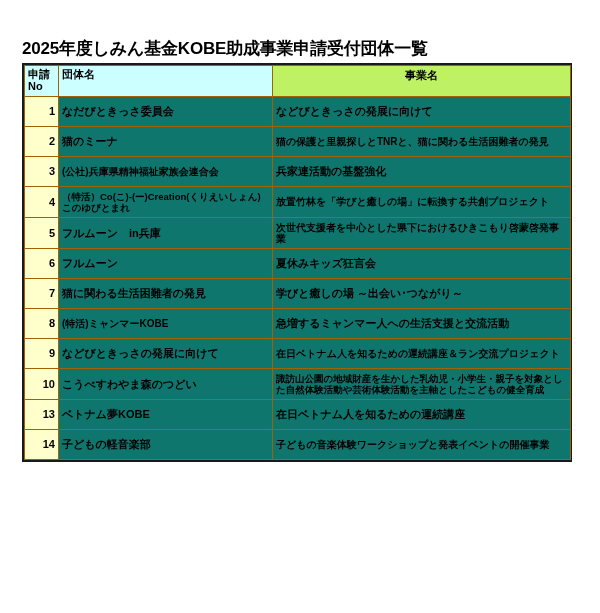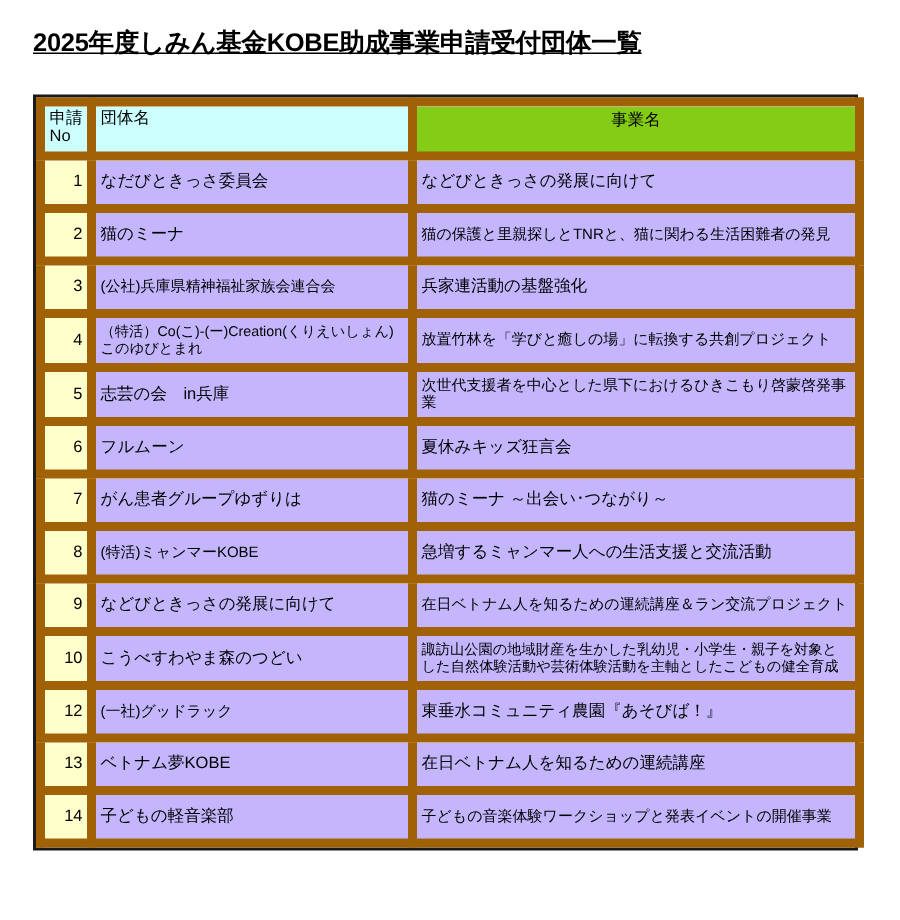--- a/index.html
+++ b/index.html
@@ -16,61 +16,60 @@
   }
   #page {
     position: relative;
     width: 600px;
     height: 613px;
     background: #ffffff;
   }
   #page-title {
     position: absolute;
     left: 22px;
-    top: 18px;
+    top: 38px;
     font-size: 17px;
     font-weight: bold;
     letter-spacing: -0.2px;
     white-space: nowrap;
     line-height: 22px;
-    text-decoration: underline;
   }
   #table-wrap {
     position: absolute;
     left: 22px;
     top: 63px;
     width: 550px;
     border: 2px solid #1a1a1a;
     box-sizing: border-box;
     background: #ffffff;
   }
   table.grid {
     border-collapse: collapse;
     width: 100%;
     table-layout: fixed;
   }
   table.grid td, table.grid th {
-    border: 6px solid #a16207;
+    border: 1px solid #a16207;
     padding: 0;
     vertical-align: middle;
-    font-weight: normal;
+    font-weight: bold;
     overflow: hidden;
   }
   col.c-no    { width: 34px; }
   col.c-org   { width: 214px; }
   col.c-proj  { width: 298px; }
 
   
   tr.head td {
     height: 30px;
     background: #ccffff;
     vertical-align: top;
   }
   tr.head td.h-proj {
-    background: #84cc16;
+    background: #bef264;
     text-align: center;
     vertical-align: top;
   }
   .h-txt {
     font-size: 11px;
     line-height: 11.5px;
     padding: 3px 3px 0 3px;
     display: block;
   }
   .h-txt.center { text-align: center; padding-top: 4px; }
@@ -80,21 +79,21 @@
   td.no-cell {
     background: #ffffcc;
     text-align: right;
   }
   .no-txt {
     font-size: 11px;
     padding-right: 3px;
     display: block;
     line-height: 13px;
   }
-  td.org-cell, td.proj-cell { background: #c4b5fd; }
+  td.org-cell, td.proj-cell { background: #0f766e; }
   .cell-txt {
     font-size: 11px;
     line-height: 13px;
     padding: 0 3px;
     display: block;
     white-space: nowrap;
   }
   
   .cell-txt.small {
     font-size: 9.5px;
@@ -183,21 +182,21 @@
           <td class="proj-cell">
               <span class="cell-txt tight">放置竹林を「学びと癒しの場」に転換する共創プロジェクト</span>
             </td>
         </tr>
 
         <tr class="row tall">
           <td class="no-cell">
               <span class="no-txt">5</span>
             </td>
           <td class="org-cell">
-              <span class="cell-txt">志芸の会　in兵庫</span>
+              <span class="cell-txt">フルムーン　in兵庫</span>
             </td>
           <td class="proj-cell">
               <span class="cell-txt tight">次世代支援者を中心とした県下におけるひきこもり啓蒙啓発事業</span>
             </td>
         </tr>
 
         <tr class="row">
           <td class="no-cell">
               <span class="no-txt">6</span>
             </td>
@@ -207,24 +206,24 @@
           <td class="proj-cell">
               <span class="cell-txt">夏休みキッズ狂言会</span>
             </td>
         </tr>
 
         <tr class="row">
           <td class="no-cell">
               <span class="no-txt">7</span>
             </td>
           <td class="org-cell">
-              <span class="cell-txt">がん患者グループゆずりは</span>
-            </td>
-          <td class="proj-cell">
-              <span class="cell-txt">猫のミーナ ～出会い･つながり～</span>
+              <span class="cell-txt">猫に関わる生活困難者の発見</span>
+            </td>
+          <td class="proj-cell">
+              <span class="cell-txt">学びと癒しの場 ～出会い･つながり～</span>
             </td>
         </tr>
 
         <tr class="row">
           <td class="no-cell">
               <span class="no-txt">8</span>
             </td>
           <td class="org-cell">
               <span class="cell-txt tight">(特活)ミャンマーKOBE</span>
             </td>
@@ -251,31 +250,20 @@
             </td>
           <td class="org-cell">
               <span class="cell-txt">こうべすわやま森のつどい</span>
             </td>
           <td class="proj-cell">
               <span class="cell-txt small">諏訪山公園の地域財産を生かした乳幼児・小学生・親子を対象とした自然体験活動や芸術体験活動を主軸としたこどもの健全育成</span>
             </td>
         </tr>
 
 
-        <tr class="row">
-          <td class="no-cell">
-              <span class="no-txt">12</span>
-            </td>
-          <td class="org-cell">
-              <span class="cell-txt tight">(一社)グッドラック</span>
-            </td>
-          <td class="proj-cell">
-              <span class="cell-txt">東垂水コミュニティ農園『あそびば！』</span>
-            </td>
-        </tr>
 
         <tr class="row">
           <td class="no-cell">
               <span class="no-txt">13</span>
             </td>
           <td class="org-cell">
               <span class="cell-txt">ベトナム夢KOBE</span>
             </td>
           <td class="proj-cell">
               <span class="cell-txt">在日ベトナム人を知るための運続講座</span>

